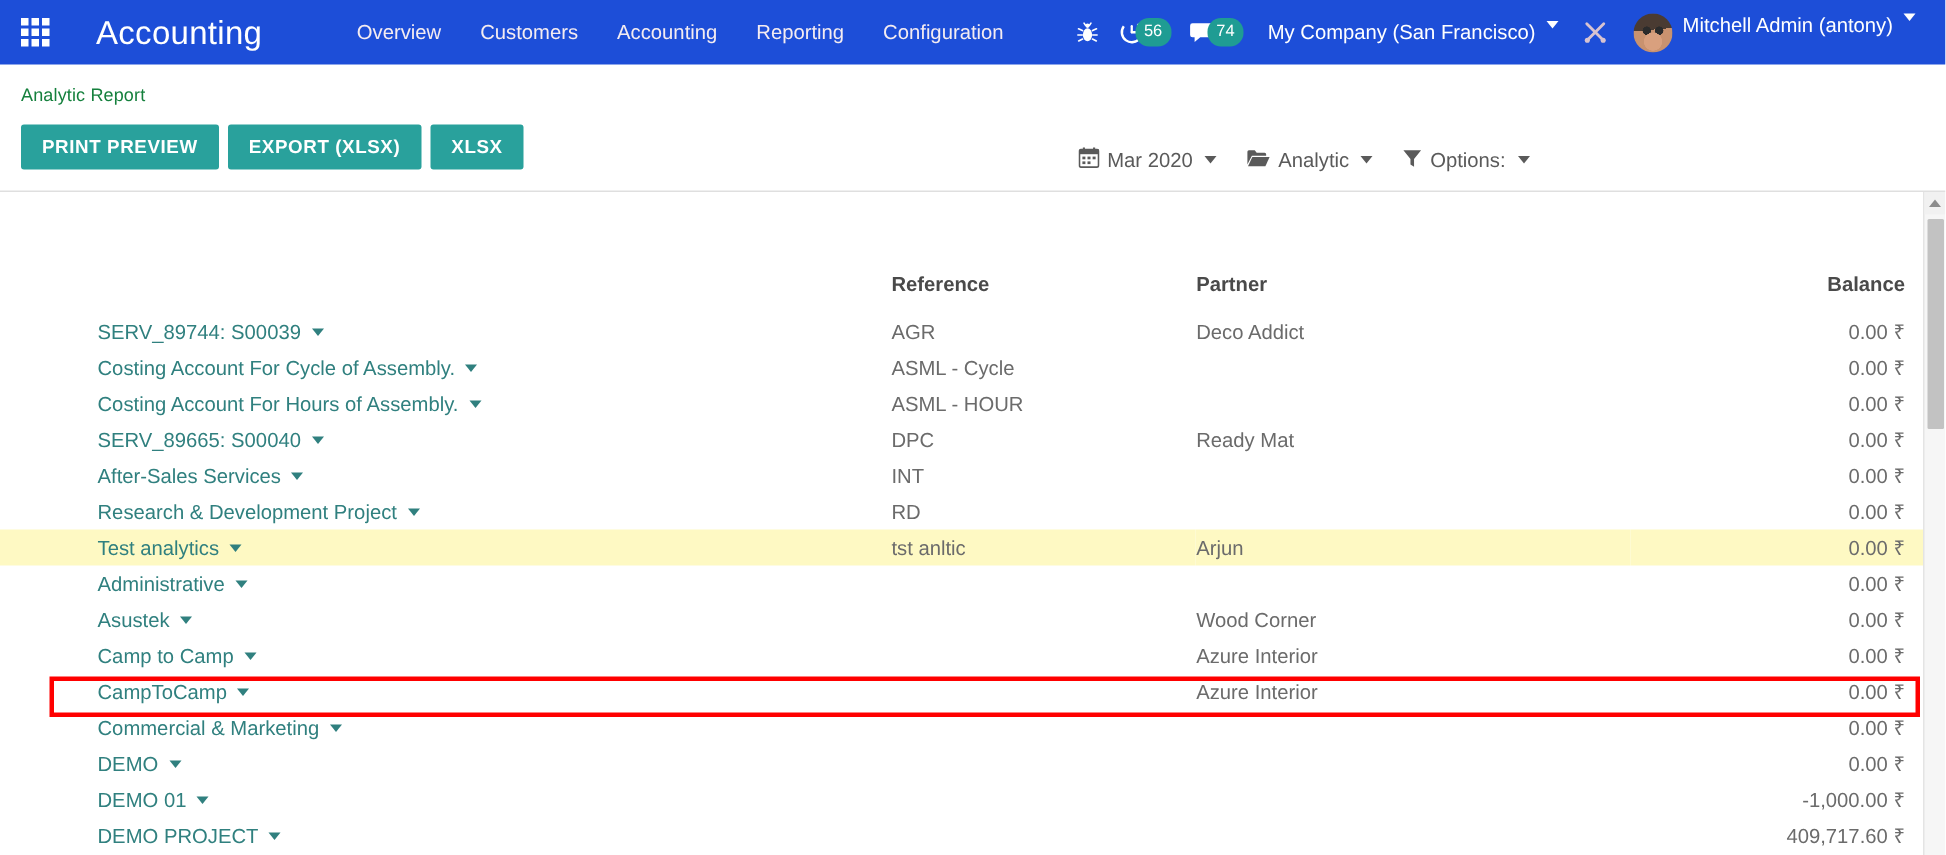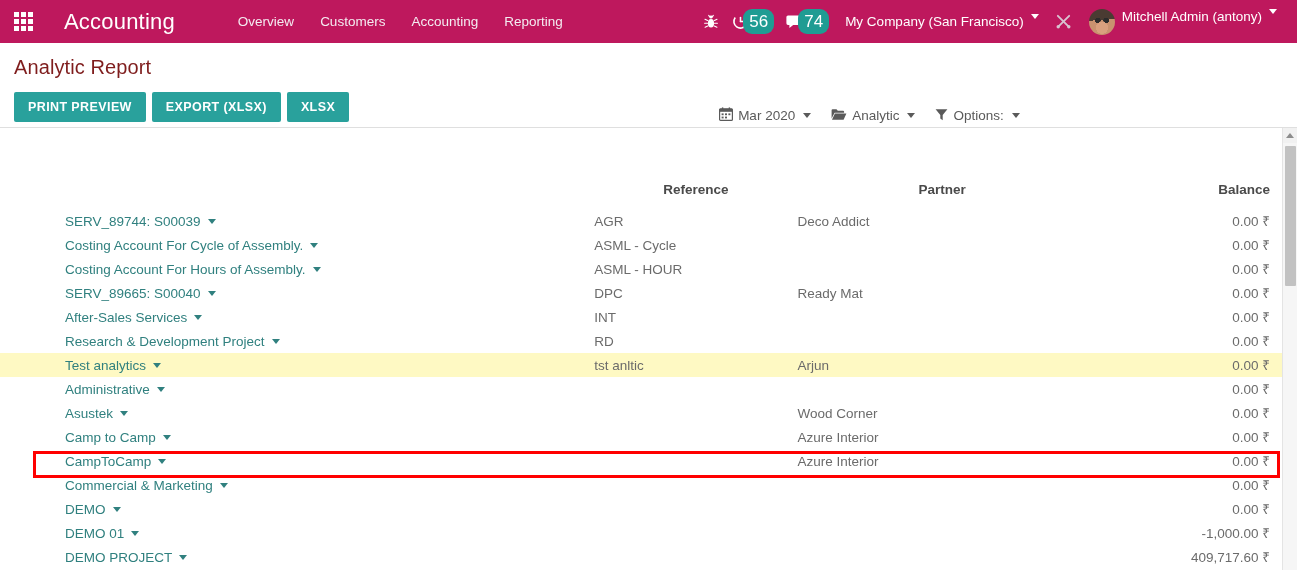--- a/index.html
+++ b/index.html
@@ -8,21 +8,21 @@
     width: 1297px; height: 570px;
     overflow: hidden;
     background: #ffffff;
     font-family: "Liberation Sans", sans-serif;
     -webkit-font-smoothing: antialiased;
   }
 
   
   .navbar {
     height: 43px;
-    background: #be185d;
+    background: #1d4ed8;
     display: flex;
     align-items: center;
     color: #ffffff;
     position: relative;
     z-index: 20;
   }
   .apps-grid {
     width: 46px; height: 43px;
     display: flex; align-items: center; justify-content: center;
     cursor: pointer;
@@ -71,21 +71,21 @@
   .counter {
     display: flex; align-items: center;
     margin: 0 6px;
     cursor: pointer;
     position: relative;
   }
   .counter .cico { display: flex; align-items: center; }
   .badge {
     background: #1f9c93;
     color: #ffffff;
-    font-size: 17px;
+    font-size: 11px;
     line-height: 1;
     border-radius: 9px;
     padding: 4px 6px 4px 6px;
     margin-left: -6px;
     min-width: 24px;
     text-align: center;
     font-weight: normal;
   }
 
   .company, .user {
@@ -121,22 +121,22 @@
 
   
   .control-panel {
     background: #ffffff;
     border-bottom: 1px solid #dfdfdf;
     padding: 0 14px;
     height: 85px;
     position: relative;
   }
   .breadcrumb {
-    font-size: 20px;
-    color: #7f1d1d;
+    font-size: 12px;
+    color: #15803d;
     padding-top: 13px;
     letter-spacing: .1px;
   }
   .cp-row {
     display: flex;
     align-items: center;
     margin-top: 10px;
   }
   .btn-group { display: flex; gap: 6px; }
   .btn {
@@ -187,21 +187,21 @@
   table.report {
     width: 100%;
     border-collapse: collapse;
     table-layout: fixed;
     font-size: 13.5px;
   }
   table.report th {
     font-size: 13.5px;
     font-weight: bold;
     color: #4a4a4a;
-    text-align: center;
+    text-align: left;
     padding: 0 0 12px 0;
     vertical-align: bottom;
   }
   table.report th.num, table.report td.num { text-align: right; }
   table.report td {
     padding: 3px 0;
     color: #6b6b6b;
     height: 21px;
     vertical-align: middle;
   }
@@ -292,20 +292,21 @@
         <i></i>
       </div>
   </div>
   <div class="brand">Accounting</div>
 
   <nav class="nav-menu">
     <a>Overview</a>
     <a>Customers</a>
     <a>Accounting</a>
     <a>Reporting</a>
+    <a>Configuration</a>
   </nav>
 
   <div class="nav-right">
     <div class="sys-icon">
       <svg width="14" height="16" viewBox="0 0 14 16">
         <ellipse cx="7" cy="9.2" rx="3.1" ry="4.3" fill="#ffffff"></ellipse>
         <rect x="5.6" y="1.6" width="2.8" height="3" rx="1.4" fill="#ffffff"></rect>
         <g stroke="#ffffff" stroke-width="1.1" stroke-linecap="round">
           <line x1="4.7" y1="1.4" x2="5.7" y2="2.9"></line>
           <line x1="9.3" y1="1.4" x2="8.3" y2="2.9"></line>

